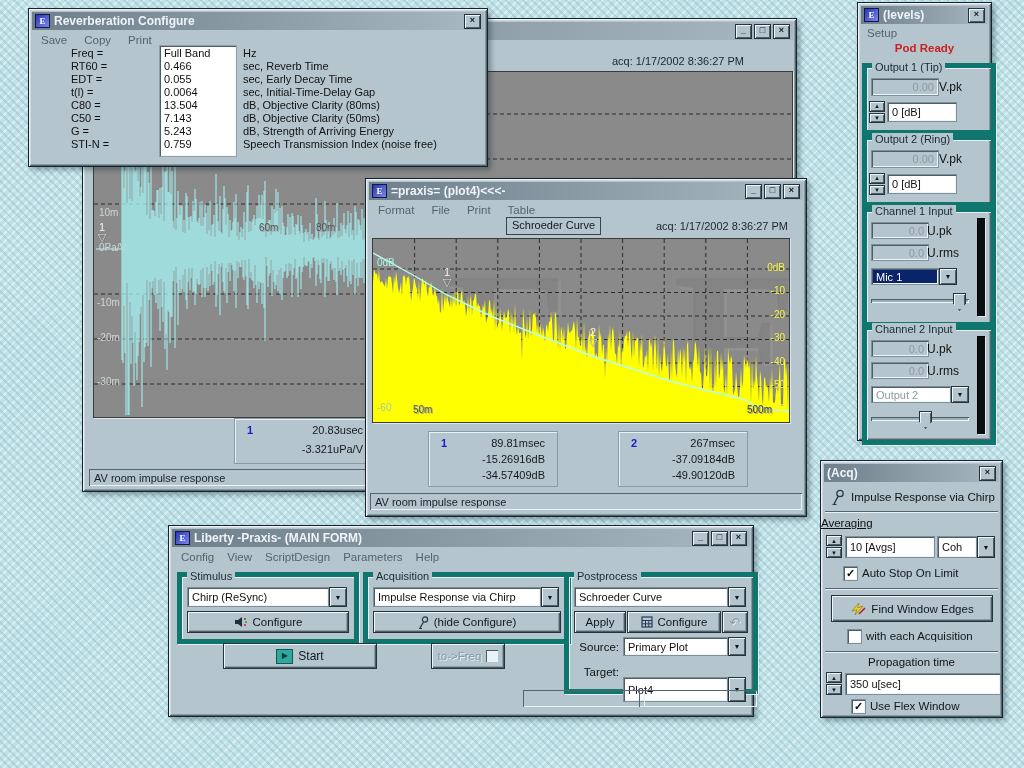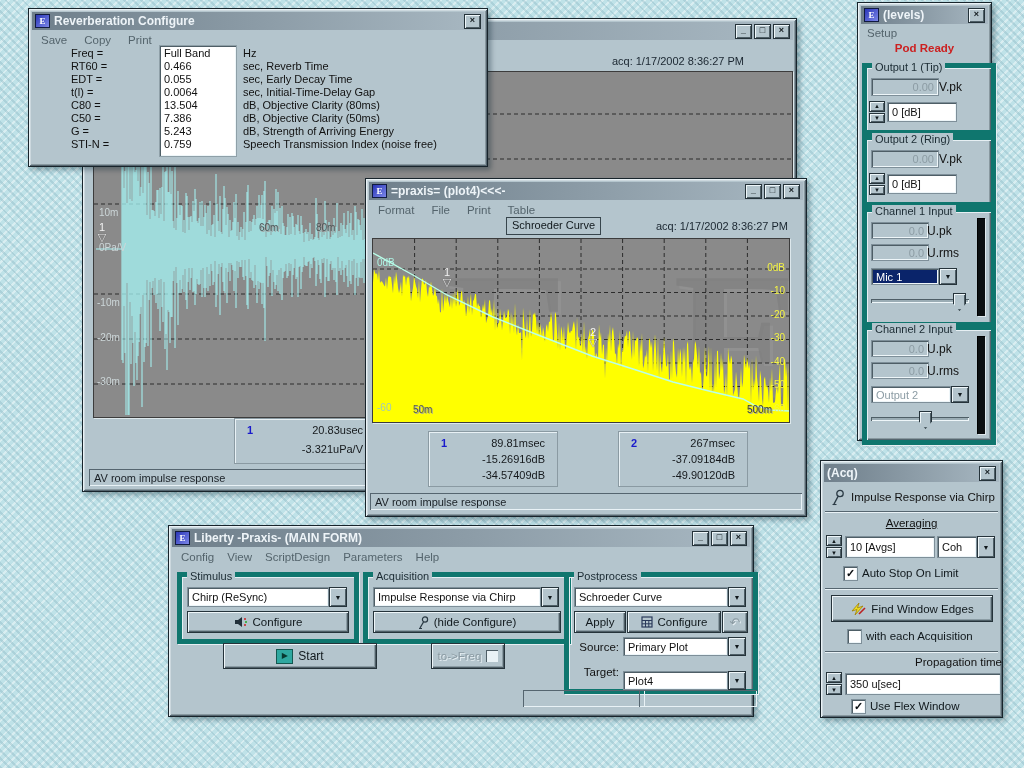--- a/index.html
+++ b/index.html
@@ -166,21 +166,21 @@
         <span class="abs" style="left:135px">0.0064</span>
         <span class="abs" style="left:214px">sec, Initial-Time-Delay Gap</span>
       </div>
     <div style="position:relative;height:13px">
         <span class="abs" style="left:42px">C80 =</span>
         <span class="abs" style="left:135px">13.504</span>
         <span class="abs" style="left:214px">dB, Objective Clarity (80ms)</span>
       </div>
     <div style="position:relative;height:13px">
         <span class="abs" style="left:42px">C50 =</span>
-        <span class="abs" style="left:135px">7.386</span>
+        <span class="abs" style="left:135px">7.143</span>
         <span class="abs" style="left:214px">dB, Objective Clarity (50ms)</span>
       </div>
     <div style="position:relative;height:13px">
         <span class="abs" style="left:42px">G =</span>
         <span class="abs" style="left:135px">5.243</span>
         <span class="abs" style="left:214px">dB, Strength of Arriving Energy</span>
       </div>
     <div style="position:relative;height:13px">
         <span class="abs" style="left:42px">STI-N =</span>
         <span class="abs" style="left:135px">0.759</span>
@@ -343,21 +343,21 @@
     </div>
     <div class="btn dis" style="left:153px;top:34px;width:24px;height:20px;font-size:13px">
       <span>↶</span>
     </div>
     <div class="abs" style="left:2px;top:64px;width:48px;text-align:right;font-size:11.5px">Source:</div>
     <div class="combo" style="left:54px;top:60px;width:123px;height:19px">
       <div class="cfield">Primary Plot</div>
       <div class="dbtn">▼</div>
     </div>
     <div class="abs" style="left:2px;top:89px;width:48px;text-align:right;font-size:11.5px">Target:</div>
-    <div class="combo" style="left:54px;top:94px;width:123px;height:19px">
+    <div class="combo" style="left:54px;top:100px;width:123px;height:25px">
       <div class="cfield">Plot4</div>
       <div class="dbtn">▼</div>
     </div>
   </div>
 
   <div class="btn" style="left:54px;top:117px;width:152px;height:24px;font-size:12px">
     <span class="icn" style="width:15px;height:13px;background:#2fa8a0;border:1px solid #145850;color:#083830;font-size:8px;line-height:12px;text-align:center;display:inline-block">▶</span>
     <span>Start</span>
   </div>
   <div class="btn dis" style="left:262px;top:117px;width:72px;height:24px">
@@ -446,21 +446,21 @@
       <div class="tb">×</div>
     </div>
   </div>
   <span class="icn abs" style="left:10px;top:28px"><svg width="14" height="17">
         <circle cx="9" cy="4.5" r="3.2" fill="none" stroke="#2a3a44" stroke-width="1.3"></circle>
         <line x1="7" y1="7.5" x2="3" y2="15" stroke="#2a3a44" stroke-width="1.4"></line>
         <line x1="1.5" y1="15.5" x2="5.5" y2="15.5" stroke="#2a3a44" stroke-width="1.1"></line>
       </svg></span>
   <div class="abs" style="left:28px;top:30px;width:148px;text-align:center;font-size:11.5px">Impulse Response via Chirp</div>
   <div class="abs" style="left:4px;right:4px;top:50px;border-top:1px solid #55656f;border-bottom:1px solid #e9f2f6"></div>
-  <div class="abs underl" style="left:0;right:0;top:56px;text-align:center;font-size:11.5px">Averaging</div>
+  <div class="abs underl" style="left:0;right:0;top:56px;text-align:left;font-size:11.5px">Averaging</div>
   <div class="spin" style="left:5px;top:74px;width:16px;height:23px">
     <div class="sb">▲</div>
     <div class="sb">▼</div>
   </div>
   <div class="field" style="left:24px;top:75px;width:80px;height:20px">10 [Avgs]</div>
   <div class="combo" style="left:116px;top:75px;width:58px;height:22px">
     <div class="cfield">Coh</div>
     <div class="dbtn">▼</div>
   </div>
   <div class="chk" style="left:22px;top:105px">✓</div>
@@ -469,21 +469,21 @@
   <div class="btn" style="left:10px;top:134px;width:160px;height:25px">
     <span class="icn"><svg width="16" height="14">
           <polygon points="2,9 9,1 7.5,6 13,4 5,13 7,7.5" fill="#f0e020" stroke="#a08008" stroke-width="0.8"></polygon>
           <line x1="9" y1="12" x2="15" y2="6" stroke="#bb2222" stroke-width="1.6"></line>
         </svg></span>
     <span>Find Window Edges</span>
   </div>
   <div class="chk" style="left:26px;top:168px"></div>
   <div class="clab" style="left:45px;top:169px">with each Acquisition</div>
   <div class="abs" style="left:4px;right:4px;top:190px;border-top:1px solid #55656f;border-bottom:1px solid #e9f2f6"></div>
-  <div class="abs" style="left:0;right:0;top:195px;text-align:right;font-size:11.5px">Propagation time</div>
+  <div class="abs" style="left:0;right:0;top:195px;text-align:center;font-size:11.5px">Propagation time</div>
   <div class="spin" style="left:5px;top:211px;width:16px;height:23px">
     <div class="sb">▲</div>
     <div class="sb">▼</div>
   </div>
   <div class="field" style="left:24px;top:212px;width:146px;height:20px">350 u[sec]</div>
   <div class="chk" style="left:30px;top:238px">✓</div>
   <div class="clab" style="left:49px;top:239px">Use Flex Window</div>
 </div>
 
 </body></html>

